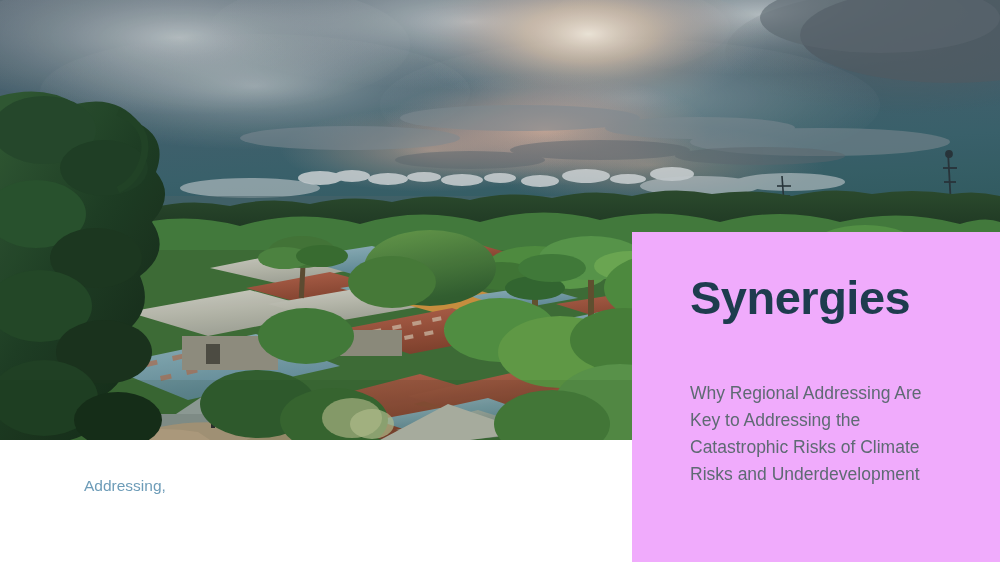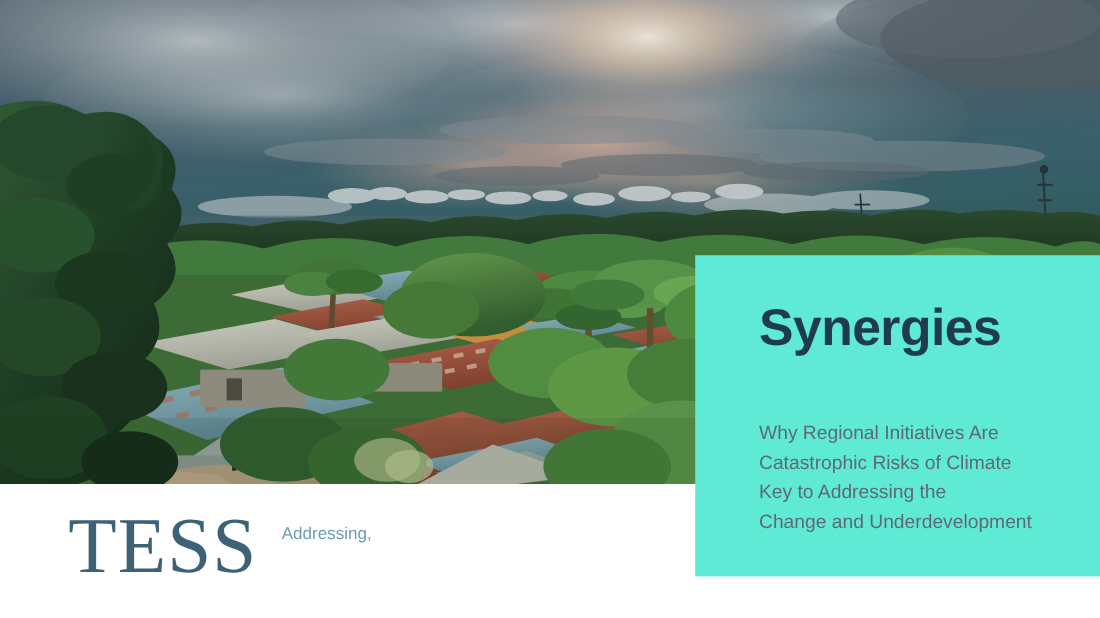--- a/index.html
+++ b/index.html
@@ -7,22 +7,22 @@
   body { font-family:"Liberation Sans", sans-serif; }
 
   .slide { position:relative; width:1000px; height:562px; background:#ffffff; overflow:hidden; }
 
   
   .photo { position:absolute; left:0; top:0; width:1000px; height:440px; overflow:hidden; background:#2b4a52; }
   .photo svg { display:block; width:1000px; height:440px; }
 
   
   .panel {
-    position:absolute; left:632px; top:232px; width:368px; height:292px;
-    background:#5eead4;
+    position:absolute; left:632px; top:232px; width:368px; height:330px;
+    background:#f0abfc;
   }
   .panel-title {
     position:absolute; left:58px; top:42px;
     font-size:47px; font-weight:bold; letter-spacing:-0.5px;
     color:#1e3c4e; line-height:1; white-space:nowrap;
   }
   .panel-sub {
     position:absolute; left:58px; top:148px; width:292px;
     font-size:17.5px; font-weight:normal; line-height:27px;
     color:#5e6a73;
@@ -334,30 +334,29 @@
       <ellipse cx="1000" cy="300" rx="58" ry="60" fill="#3c7a38"></ellipse>
       <ellipse cx="986" cy="410" rx="56" ry="48" fill="#336c33"></ellipse>
 
       <rect x="0" y="0" width="1000" height="440" fill="#8a6a3a" opacity="0.045"></rect>
       <rect x="0" y="380" width="1000" height="60" fill="#123018" opacity="0.10"></rect>
     </svg>
   </div>
 
   <div class="footer">
     <div class="logo-wrap">
-      <div class="logo-mark">TESS</div>
       <div class="logo-tag">
         <div>Addressing,</div>
       </div>
     </div>
   </div>
 
   <div class="panel">
     <div class="panel-title">Synergies</div>
     <div class="panel-sub">
-      <div>Why Regional Initiatives Are</div>
+      <div>Why Regional Addressing Are</div>
+      <div>Key to Addressing the</div>
       <div>Catastrophic Risks of Climate</div>
-      <div>Key to Addressing the</div>
-      <div>Change and Underdevelopment</div>
+      <div>Risks and Underdevelopment</div>
     </div>
   </div>
 
 </div>
 
 </body></html>

